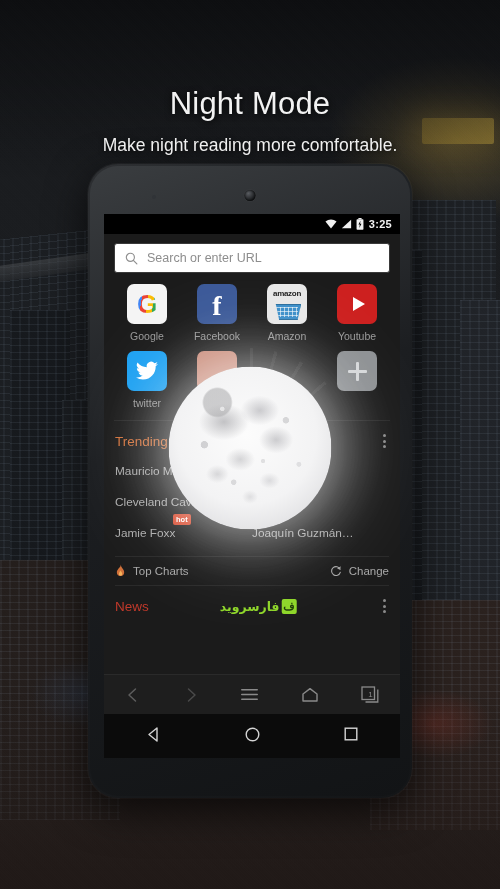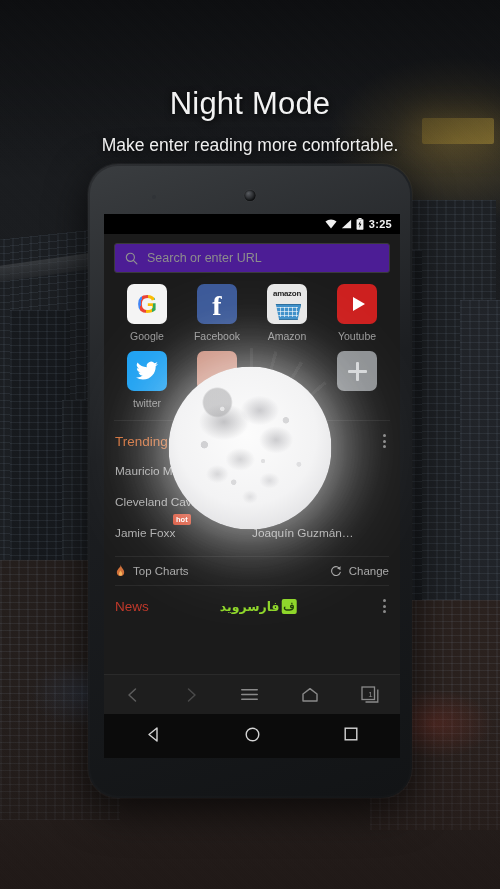--- a/index.html
+++ b/index.html
@@ -125,21 +125,21 @@
   
   .bbody {
     height: 480px; background: #1b1b1b; position: relative;
     display: flex; flex-direction: column;
   }
 
   
   .urlbar-wrap { padding: 9px 10px 7px; }
   .urlbar {
     height: 30px; border: 1px solid #3a3a3a; border-radius: 3px;
-    background: #4c1d95; display: flex; align-items: center; gap: 9px; padding: 0 10px;
+    background: #ffffff; display: flex; align-items: center; gap: 9px; padding: 0 10px;
   }
   .urlbar .ph { color: #8d8d8d; font-size: 12.5px; }
   .ico-search { width: 13px; height: 13px; flex: 0 0 auto; }
 
   
   .dial { padding: 4px 8px 0; }
   .dial-row { display: flex; }
   .tile { width: 25%; text-align: center; padding-bottom: 9px; }
   .tile-icon {
     width: 40px; height: 40px; margin: 0 auto 6px; border-radius: 7px;
@@ -296,21 +296,21 @@
   <div class="billboard"></div>
   <div class="redlight"></div>
   <div class="bluelight"></div>
   <div class="topvig"></div>
   <div class="botvig"></div>
   <div class="noise"></div>
 </div>
 
 <div class="heading-wrap">
   <div class="title">Night Mode</div>
-  <div class="subtitle">Make enter reading more comfortable.</div>
+  <div class="subtitle">Make night reading more comfortable.</div>
 </div>
 
 <div class="phone">
   <div class="phone-bezel">
     <div class="cam"></div>
     <div class="sensor"></div>
 
     <div class="screen">
 
       <div class="statusbar">

